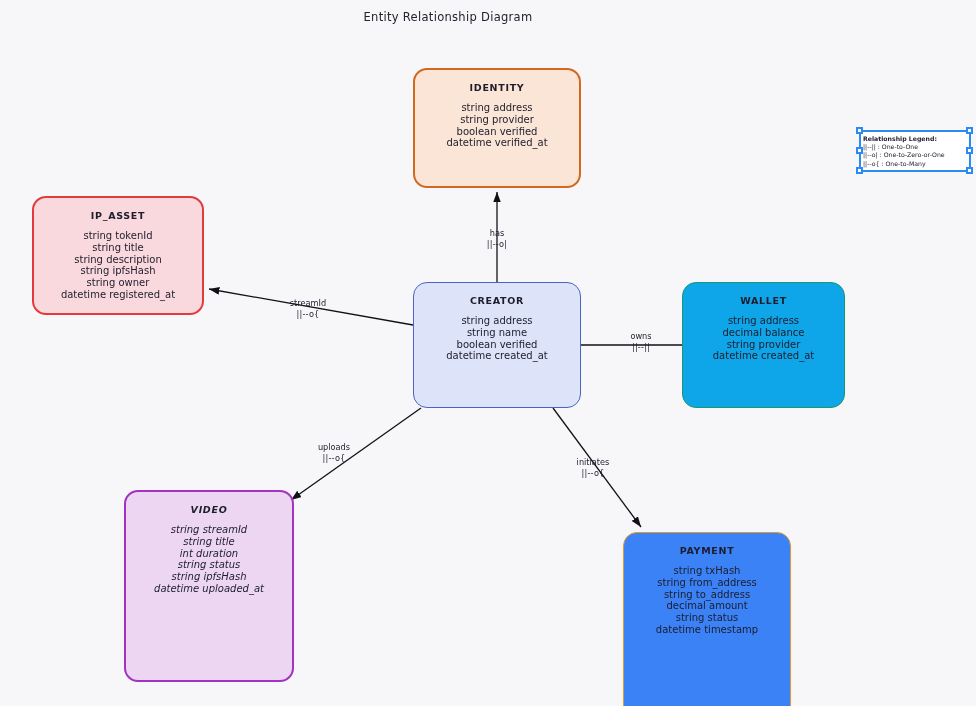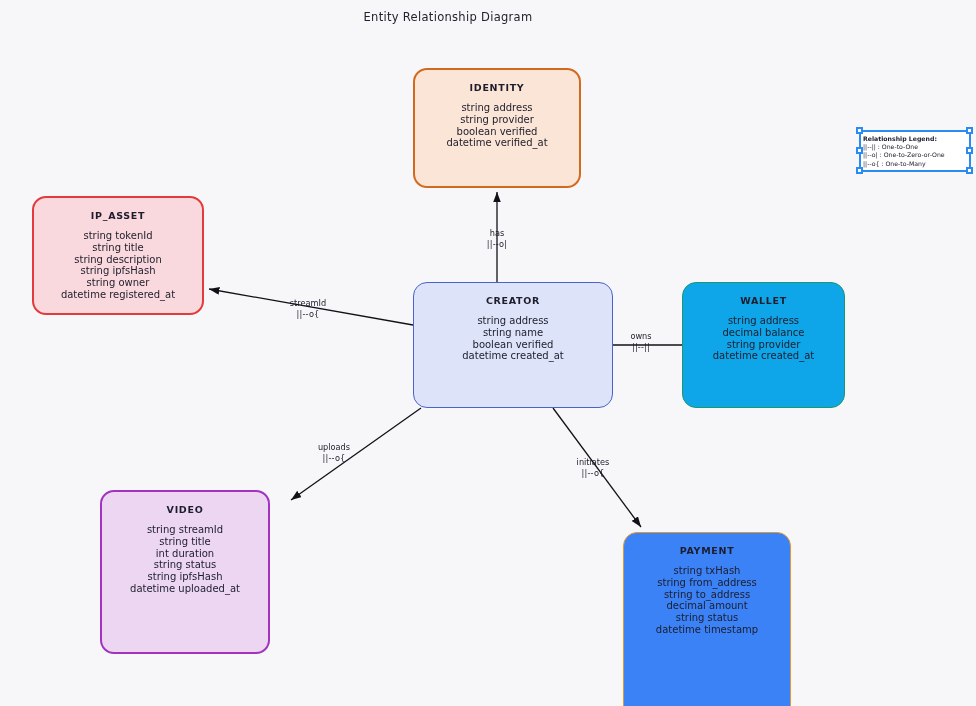--- a/index.html
+++ b/index.html
@@ -159,41 +159,41 @@
     <ul class="attr-list">
       <li>string tokenId</li>
       <li>string title</li>
       <li>string description</li>
       <li>string ipfsHash</li>
       <li>string owner</li>
       <li>datetime registered_at</li>
     </ul>
   </div>
 
-  <div class="entity" style="left:413px; top:282px; width:200px; height:126px; background:#dde3f8; border:1.6px solid #4a63c8;">
+  <div class="entity" style="left:413px; top:282px; width:168px; height:126px; background:#dde3f8; border:1.6px solid #4a63c8;">
     <span class="entity-name">CREATOR</span>
     <ul class="attr-list">
       <li>string address</li>
       <li>string name</li>
       <li>boolean verified</li>
       <li>datetime created_at</li>
     </ul>
   </div>
 
   <div class="entity" style="left:682px; top:282px; width:163px; height:126px; background:#0ea5e9; border:1.6px solid #179b6d;">
     <span class="entity-name">WALLET</span>
     <ul class="attr-list">
       <li>string address</li>
       <li>decimal balance</li>
       <li>string provider</li>
       <li>datetime created_at</li>
     </ul>
   </div>
 
-  <div class="entity" style="left:100px; top:490px; width:170px; height:164px; background:#ecd6f2; border:2px solid #a133c0;">
+  <div class="entity" style="left:124px; top:490px; width:170px; height:192px; background:#ecd6f2; border:2px solid #a133c0;font-style:italic;">
     <span class="entity-name">VIDEO</span>
     <ul class="attr-list">
       <li>string streamId</li>
       <li>string title</li>
       <li>int duration</li>
       <li>string status</li>
       <li>string ipfsHash</li>
       <li>datetime uploaded_at</li>
     </ul>
   </div>

